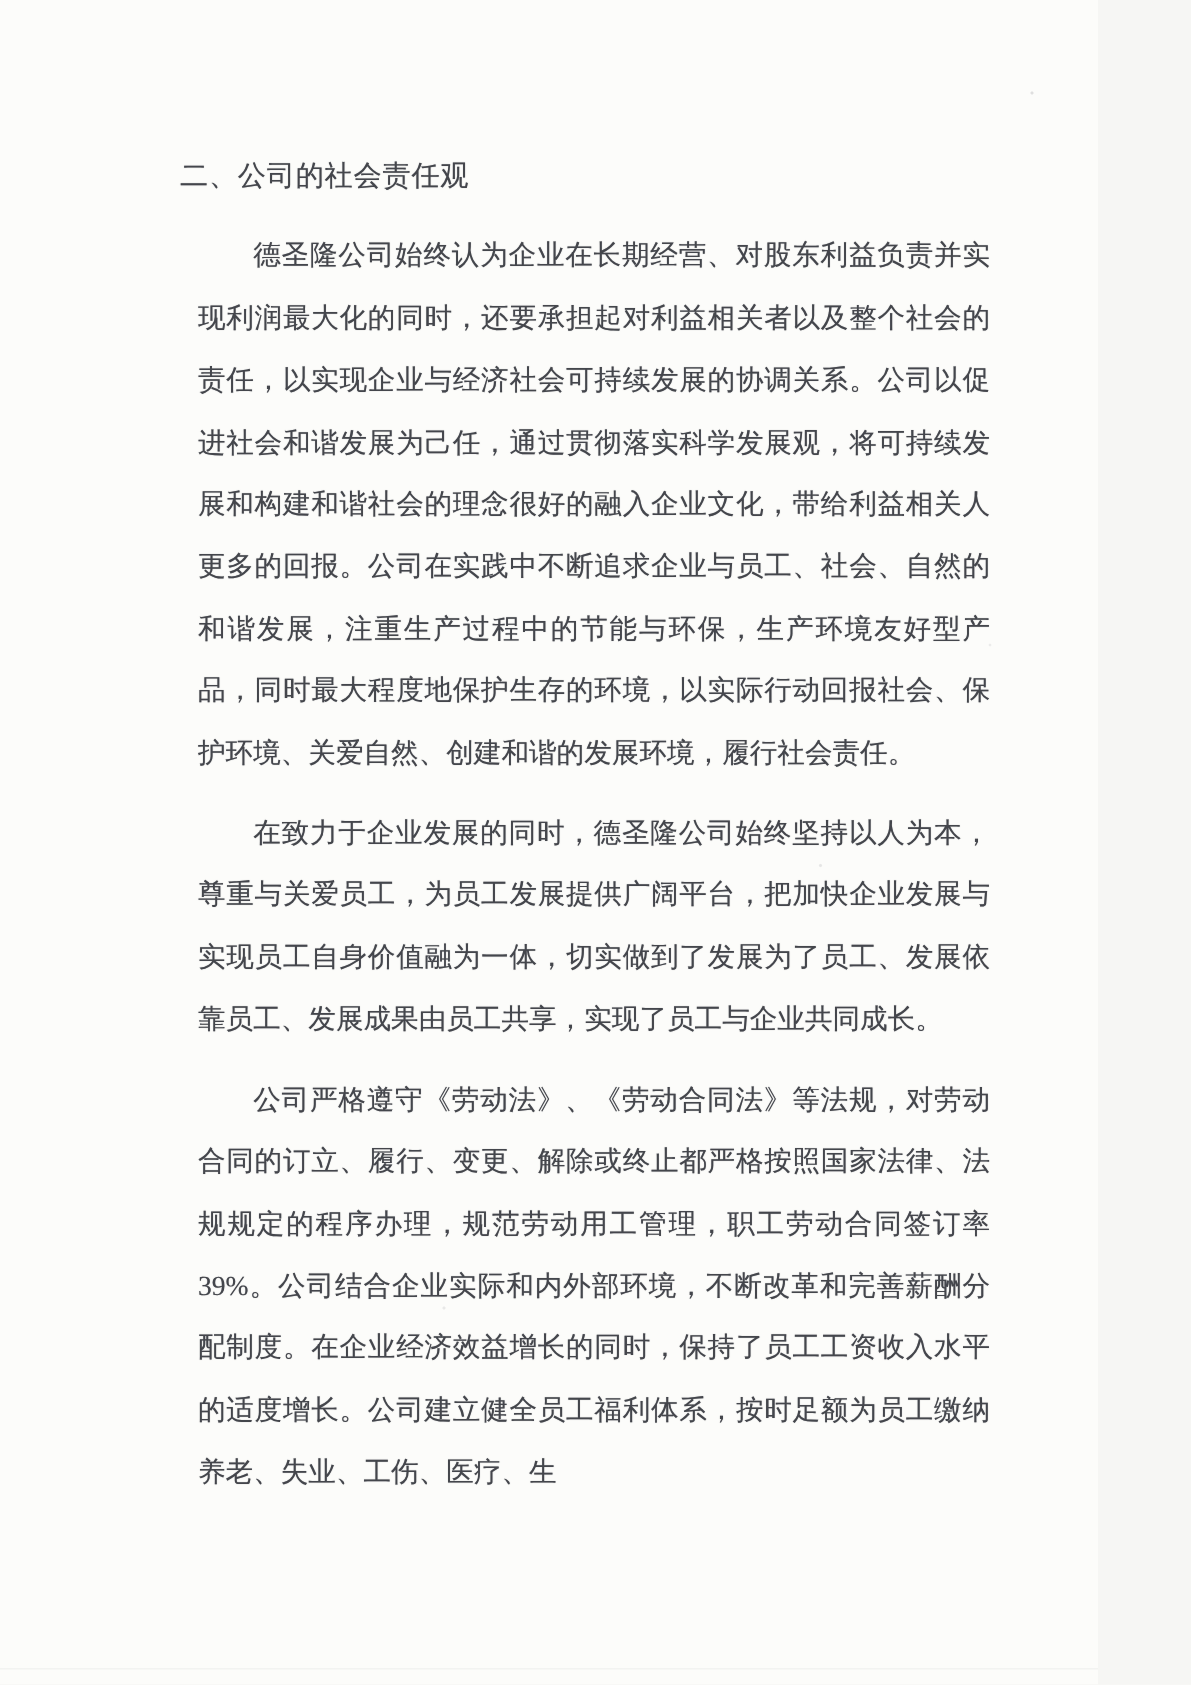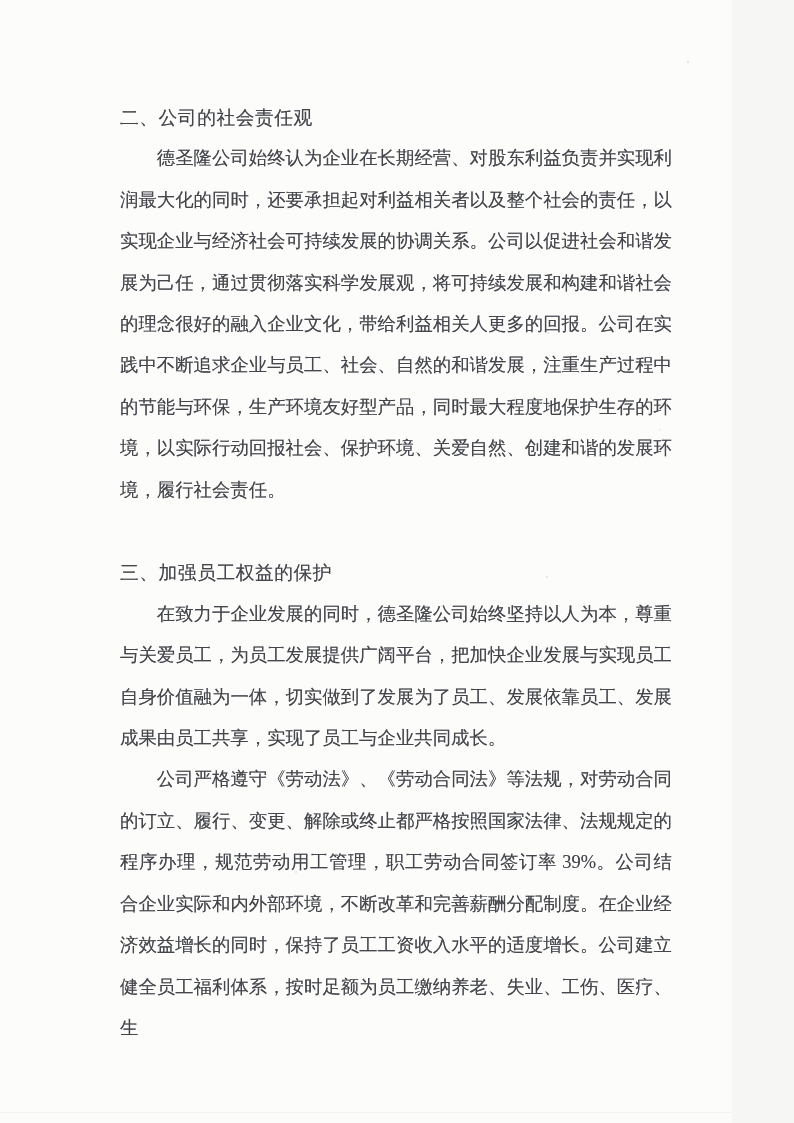--- a/index.html
+++ b/index.html
@@ -48,36 +48,35 @@
     margin: 0;
     font-size: 18.8px;
     font-weight: 400;
     letter-spacing: 0.5px;
     white-space: nowrap;
   }
   .heading.spaced {
     margin-top: 41.4px;
   }
   .para {
-    margin: 0;
+    margin: 12px;
     text-indent: 2em;
     text-align: justify;
     text-justify: inter-ideograph;
   }
 </style>
 </head>
 <body>
 
 <div class="page">
   <div class="content">
 
     <h2 class="heading">二、公司的社会责任观</h2>
 
     <p class="para">德圣隆公司始终认为企业在长期经营、对股东利益负责并实现利润最大化的同时，还要承担起对利益相关者以及整个社会的责任，以实现企业与经济社会可持续发展的协调关系。公司以促进社会和谐发展为己任，通过贯彻落实科学发展观，将可持续发展和构建和谐社会的理念很好的融入企业文化，带给利益相关人更多的回报。公司在实践中不断追求企业与员工、社会、自然的和谐发展，注重生产过程中的节能与环保，生产环境友好型产品，同时最大程度地保护生存的环境，以实际行动回报社会、保护环境、关爱自然、创建和谐的发展环境，履行社会责任。</p>
 
-    <h2 class="heading spaced">三、加强员工权益的保护</h2>
 
     <p class="para">在致力于企业发展的同时，德圣隆公司始终坚持以人为本，尊重与关爱员工，为员工发展提供广阔平台，把加快企业发展与实现员工自身价值融为一体，切实做到了发展为了员工、发展依靠员工、发展成果由员工共享，实现了员工与企业共同成长。</p>
 
     <p class="para">公司严格遵守《劳动法》、《劳动合同法》等法规，对劳动合同的订立、履行、变更、解除或终止都严格按照国家法律、法规规定的程序办理，规范劳动用工管理，职工劳动合同签订率 39%。公司结合企业实际和内外部环境，不断改革和完善薪酬分配制度。在企业经济效益增长的同时，保持了员工工资收入水平的适度增长。公司建立健全员工福利体系，按时足额为员工缴纳养老、失业、工伤、医疗、生</p>
 
   </div>
 </div>
 
 </body></html>

